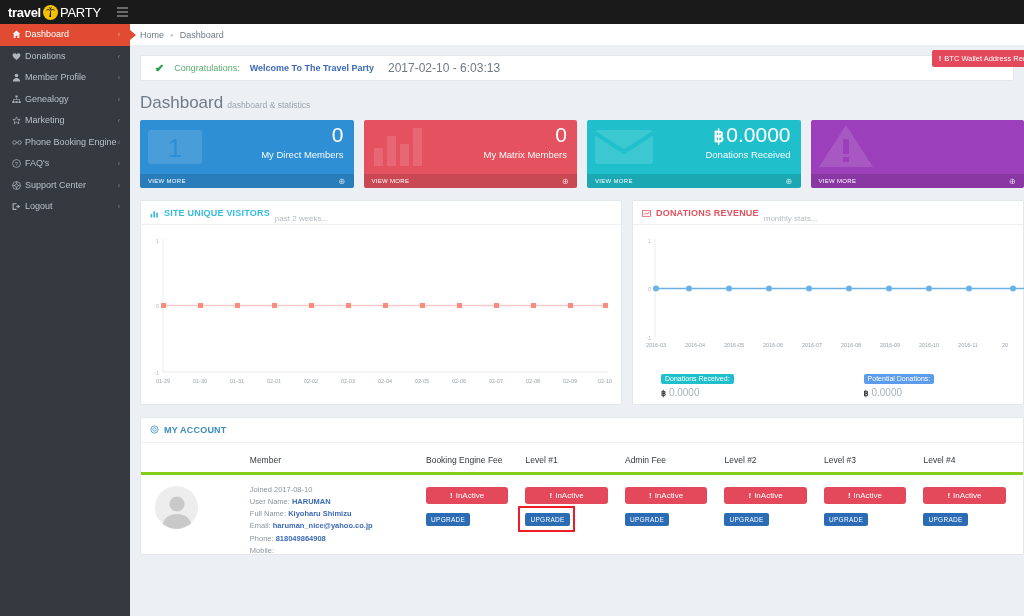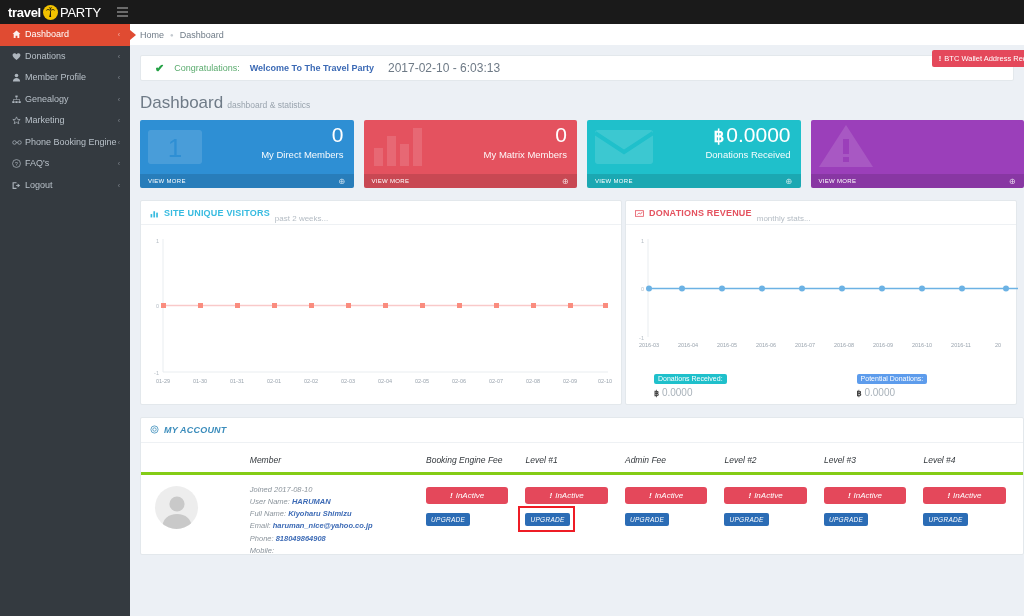--- a/index.html
+++ b/index.html
@@ -120,21 +120,21 @@
   }
   .card-foot {
     position: absolute; left: 0; bottom: 0; width: 100%; height: 14px;
     background: rgba(0,0,0,0.12); display: flex; align-items: center;
     justify-content: space-between; padding: 0 8px;
     font-size: 6px; letter-spacing: 0.3px; cursor: pointer;
   }
   .card-foot .arrow { font-size: 8px; opacity: 0.8; }
 
   
-  .panels { display: flex; gap: 3px; padding: 12px 0 0 10px; }
+  .panels { display: flex; gap: 10px; padding: 12px 0 0 10px; }
   .panel {
     background: #fff; border: 1px solid #e3e8ec; border-radius: 2px;
     height: 205px; position: relative;
   }
   .panel.left { width: 482px; }
   .panel.right { width: 392px; }
   .panel-head {
     height: 24px; display: flex; align-items: center;
     padding-left: 9px; gap: 5px; border-bottom: 1px solid #eef1f4;
   }
@@ -152,21 +152,21 @@
     display: inline-block;
   }
   .legend-chip.teal { background: #1fc0cb; }
   .legend-chip.blue { background: #5d9cec; }
   .legend-val { font-size: 10px; color: #a9b2ba; margin-top: 2px; }
   .legend-val .bsym { color: #3b3b3b; font-size: 8px; font-weight: bold; }
 
   
   .account {
     margin: 12px 0 0 10px; width: 884px; height: 138px;
-    background: #fff; border: 1px solid #e3e8ec; border-radius: 2px; font-style: italic;
+    background: #fff; border: 1px solid #e3e8ec; border-radius: 2px;
   }
   .acct-head {
     height: 25px; display: flex; align-items: center; gap: 5px;
     padding-left: 9px; border-bottom: 1px solid #eef1f4;
     color: #3c8dbc; font-size: 9px; font-weight: bold; letter-spacing: 0.2px;
   }
   .acct-table { width: 100%; border-collapse: collapse; }
   .acct-table th {
     font-size: 8.5px; font-weight: normal; color: #33383d;
     text-align: left; padding: 12px 0 7px 0;
@@ -301,20 +301,31 @@
       <span class="nav-icon">
         <svg width="9" height="9" viewBox="0 0 16 16">
             <circle cx="8" cy="8" r="7" fill="none" stroke="currentColor" stroke-width="1.3"></circle>
             <text x="8" y="11.6" font-size="9" fill="currentColor" text-anchor="middle" font-family="Liberation Sans, sans-serif">?</text>
           </svg>
       </span>
       <span class="nav-label">FAQ's</span>
       <span class="nav-caret">‹</span>
     </div>
 
+    <div class="nav-item">
+      <span class="nav-icon">
+        <svg width="9" height="9" viewBox="0 0 16 16" fill="none" stroke="currentColor" stroke-width="1.3">
+            <circle cx="8" cy="8" r="7"></circle>
+            <circle cx="8" cy="8" r="2.7"></circle>
+            <path d="M8 1 L8 5.3 M8 10.7 L8 15 M1 8 L5.3 8 M10.7 8 L15 8"></path>
+          </svg>
+      </span>
+      <span class="nav-label">Support Center</span>
+      <span class="nav-caret">‹</span>
+    </div>
 
     <div class="nav-item">
       <span class="nav-icon">
         <svg width="9" height="9" viewBox="0 0 16 16" fill="currentColor">
             <path d="M1 2 L8 2 L8 4 L3 4 L3 12 L8 12 L8 14 L1 14 Z"></path>
             <path d="M10 4.5 L14.5 8 L10 11.5 Z"></path>
             <rect x="7" y="7.3" width="4" height="1.4"></rect>
           </svg>
       </span>
       <span class="nav-label">Logout</span>

